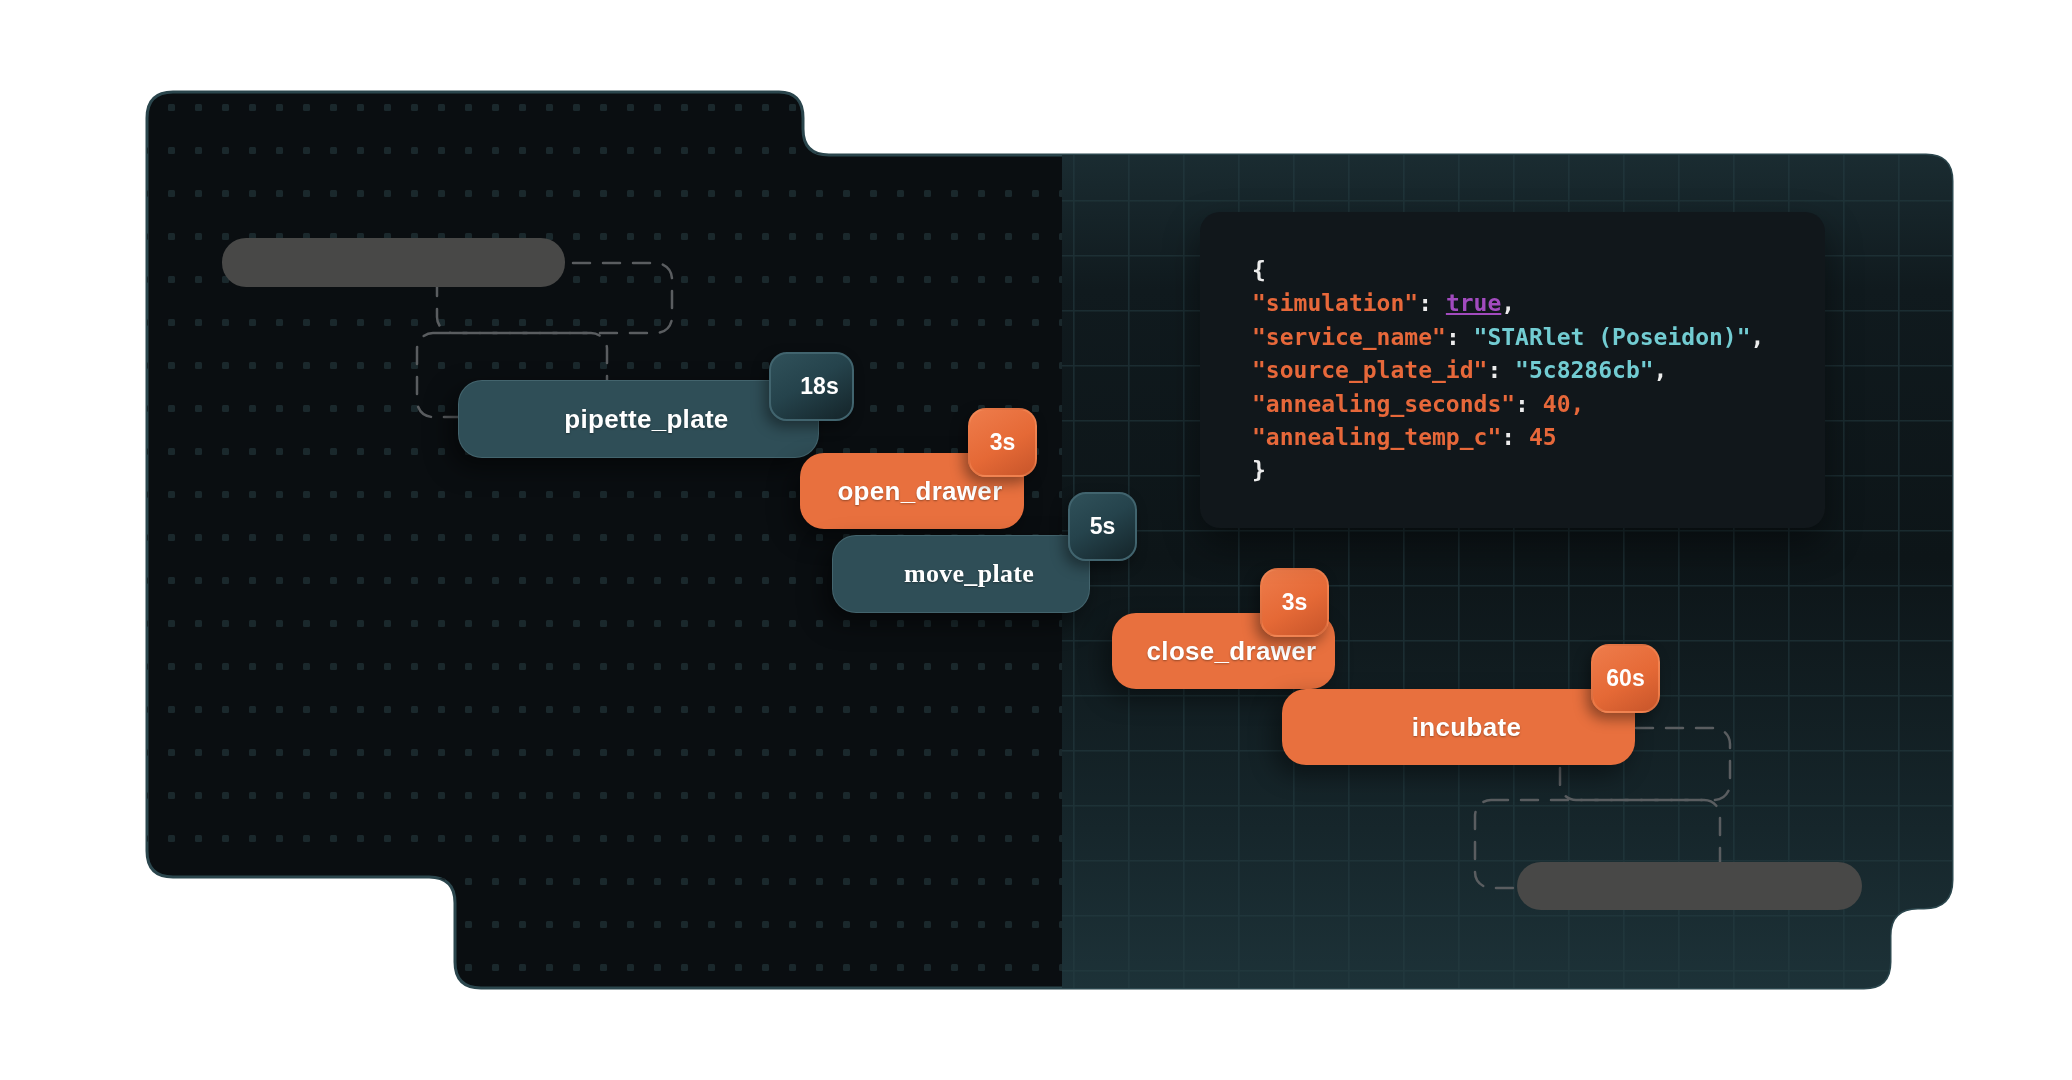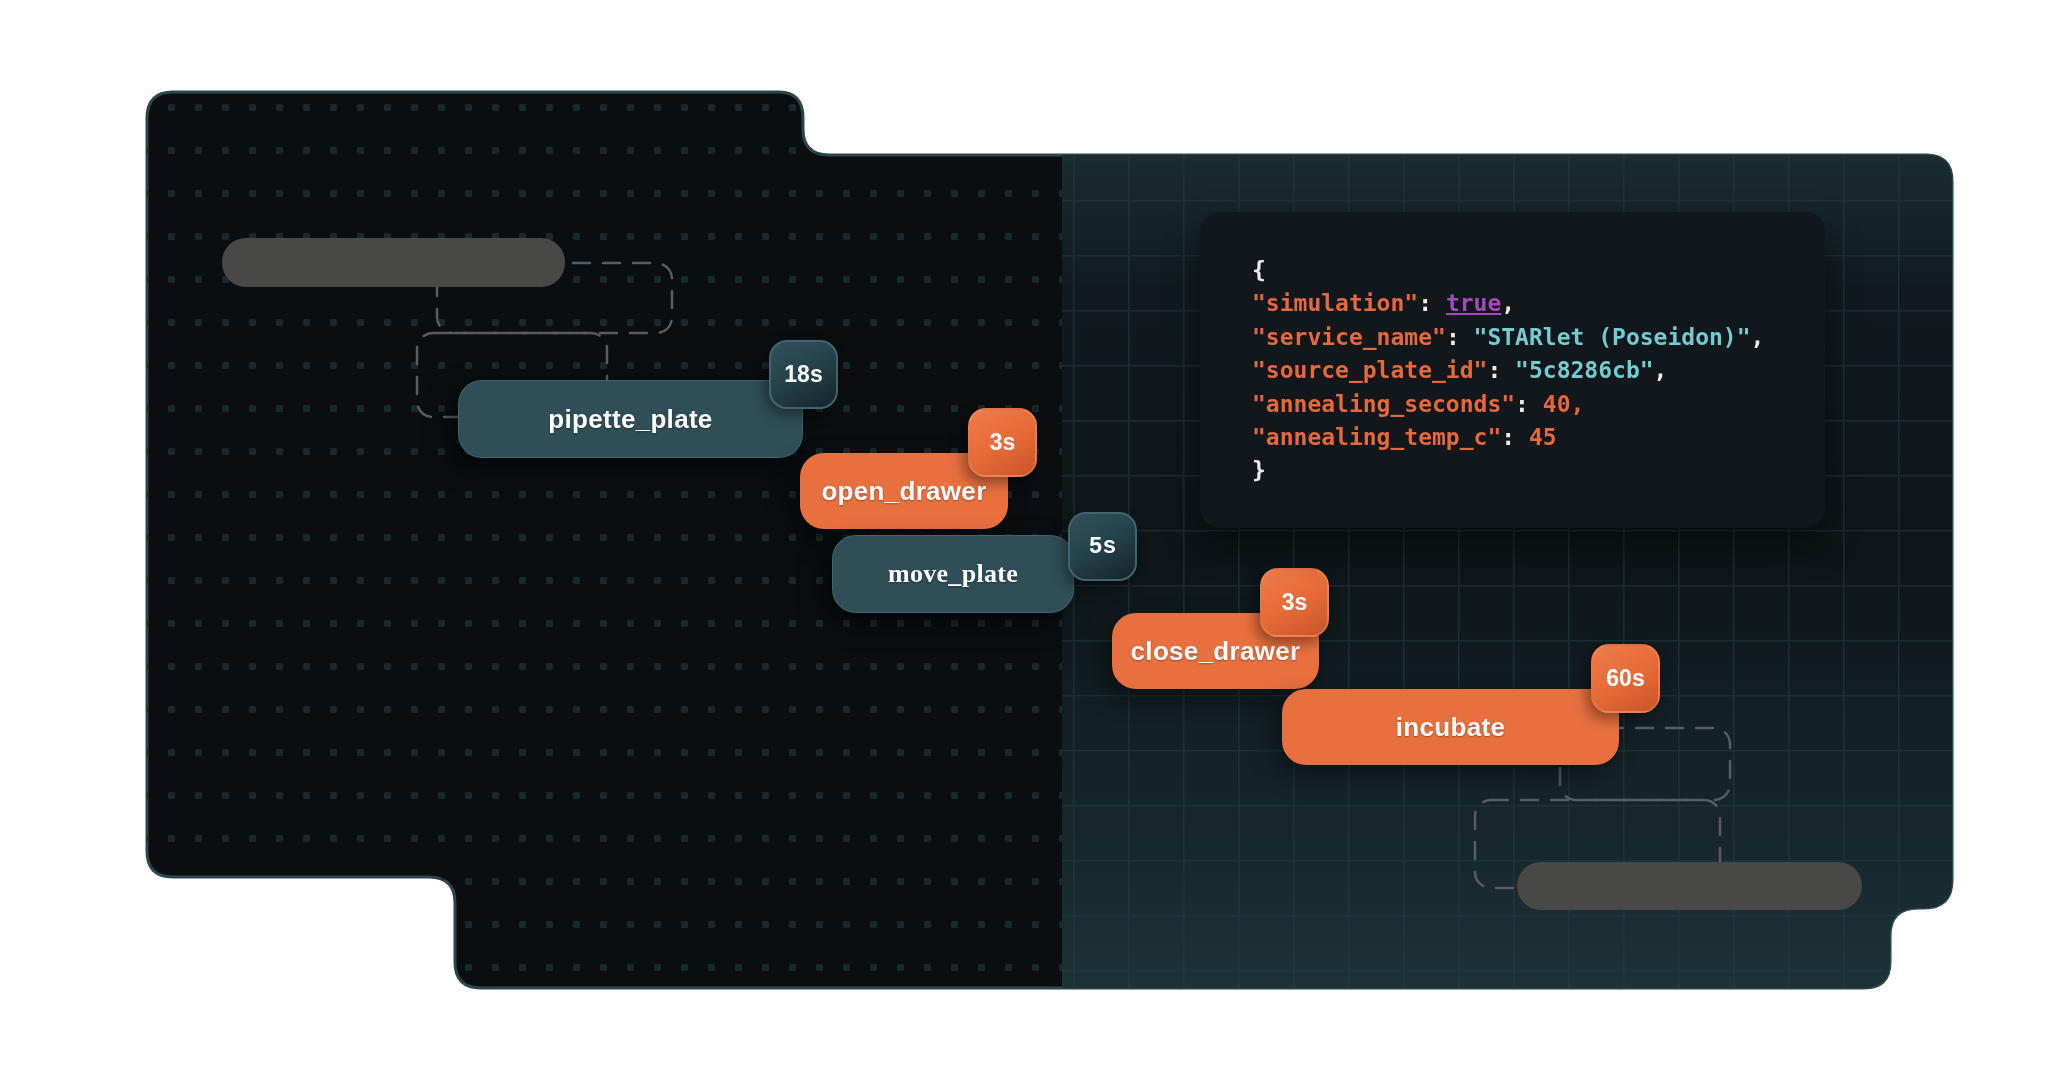--- a/index.html
+++ b/index.html
@@ -2,21 +2,21 @@
 <html style="--accent-orange: #e8703e; --teal-bar: #2f4e57; --badge-border-teal: #41646e; --panel-bg: #0a0e11; --panel-border: #2b464d; --right-teal: #1f343a; --code-bg: #11171b; --code-key: #e7683a; --code-string: #72ccd2; --code-bool: #a24bbe; --code-punct: #ececec; --placeholder-gray: #484847; --dash-gray: #5a5d60; --dot-color: #1a282c; --grid-line: #243c42;"><head>
 <meta charset="utf-8">
 <style>
   html,body{margin:0;padding:0;background:#ffffff;}
   #canvas{position:relative;width:2072px;height:1080px;background:#ffffff;overflow:hidden;
           font-family:"Liberation Sans",sans-serif;}
   #bg-svg{position:absolute;left:0;top:0;}
   .placeholder-bar{position:absolute;background:var(--placeholder-gray,#484847);border-radius:24px;}
   .task-bar{position:absolute;height:76px;border-radius:24px;display:flex;align-items:center;
             justify-content:center;color:#fff;font-size:26px;font-weight:600;letter-spacing:.3px;
-            text-shadow:0 1px 2px rgba(0,0,0,.35);}
+            text-shadow:0 1px 2px rgba(0,0,0,.35);padding-left:16px;}
   .task-bar.teal{background:var(--teal-bar,#2f4e57);border:1px solid rgba(140,180,190,.22);
             box-shadow:-8px 10px 24px rgba(0,0,0,.5);}
   .task-bar.orange{background:var(--accent-orange,#e8703e);
             box-shadow:-8px 10px 24px rgba(0,0,0,.42);}
   .duration-badge{position:absolute;width:65px;height:65px;border-radius:18px;display:flex;
             align-items:center;justify-content:center;color:#fff;font-size:23px;font-weight:700;
             box-shadow:-4px 6px 14px rgba(0,0,0,.4);}
   .duration-badge.teal{background:linear-gradient(150deg,#30515a 0%,#25434c 45%,#142429 100%);
             border:2px solid var(--badge-border-teal,#41646e);}
   .duration-badge.orange{background:linear-gradient(150deg,#ee7c4b 0%,#e56936 55%,#c7552a 100%);
@@ -77,25 +77,25 @@
       <rect x="1560" y="728" width="170" height="72" rx="16" fill="none" stroke="#5a5d60" stroke-width="2.5" stroke-dasharray="17 13" stroke-linecap="round"></rect>
       <rect x="1475" y="800" width="245" height="88" rx="16" fill="none" stroke="#5a5d60" stroke-width="2.5" stroke-dasharray="17 13" stroke-linecap="round"></rect>
     </g>
   </svg>
 
   <div class="placeholder-bar" style="left:222px;top:238px;width:343px;height:49px;"></div>
   <div class="placeholder-bar" style="left:1517px;top:862px;width:345px;height:48px;"></div>
 
   <div id="board">
       <div class="task-bar teal" style="left: 458px; top: 380px; width: 343px;">pipette_plate</div>
-      <div class="duration-badge teal" style="left: 769px; top: 340px;">18s</div>
+      <div class="duration-badge teal" style="left: 769px; top: 352px; padding-left: 16px;">18s</div>
       <div class="task-bar orange" style="left: 792px; top: 453px; width: 208px; margin-left: 8px;">open_drawer</div>
       <div class="duration-badge orange" style="left: 968px; top: 408px;">3s</div>
       <div class="task-bar teal" style="left: 832px; top: 535px; width: 240px; font-family: Liberation Serif, serif;">move_plate</div>
-      <div class="duration-badge teal" style="left: 1068px; top: 512px; font-family: Liberation Mono, monospace;">5s</div>
+      <div class="duration-badge teal" style="left: 1068px; top: 492px;">5s</div>
       <div class="task-bar orange" style="left: 1112px; top: 613px; width: 207px;">close_drawer</div>
       <div class="duration-badge orange" style="left: 1260px; top: 568px;">3s</div>
       <div class="task-bar orange" style="left: 1282px; top: 689px; width: 337px;">incubate</div>
       <div class="duration-badge orange" style="left: 1591px; top: 644px;">60s</div>
     </div>
 
   <div id="code-panel">
       <div class="code-line"><span class="tok-punct">{</span></div>
       <div class="code-line"><span class="tok-key">"simulation"</span><span class="tok-punct">: </span><span class="tok-bool">true</span><span class="tok-punct">,</span></div>
       <div class="code-line"><span class="tok-key">"service_name"</span><span class="tok-punct">: </span><span class="tok-str">"STARlet (Poseidon)"</span><span class="tok-punct">,</span></div>

